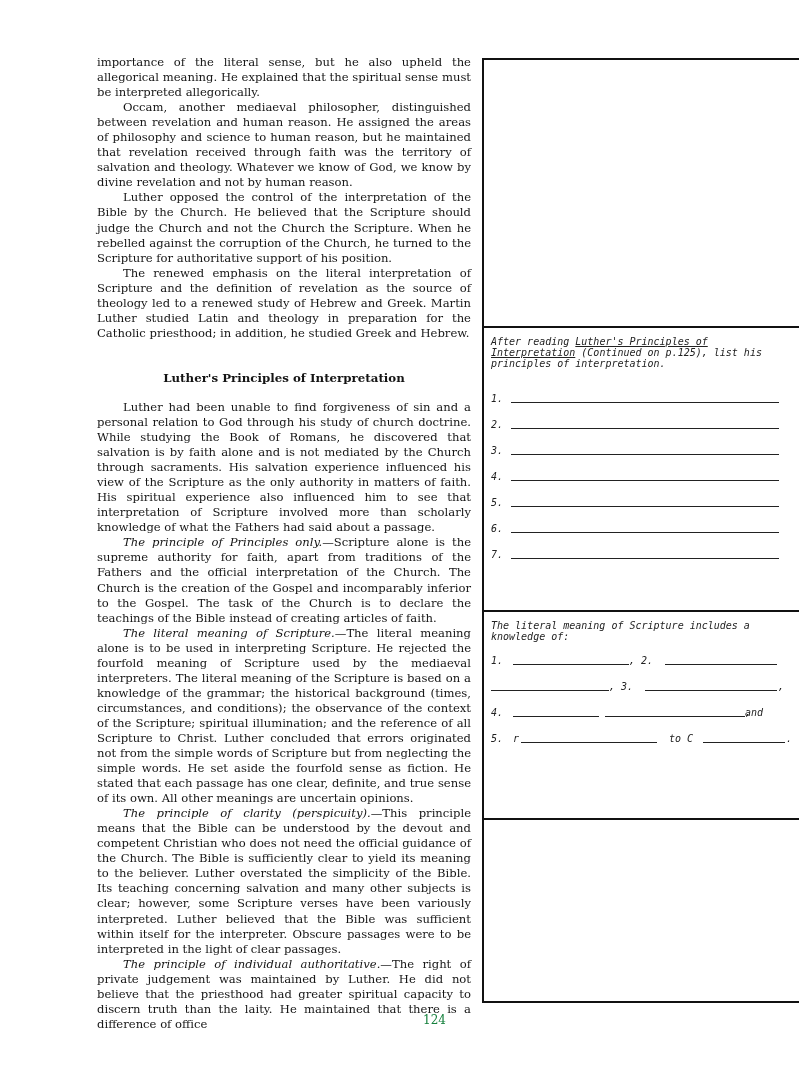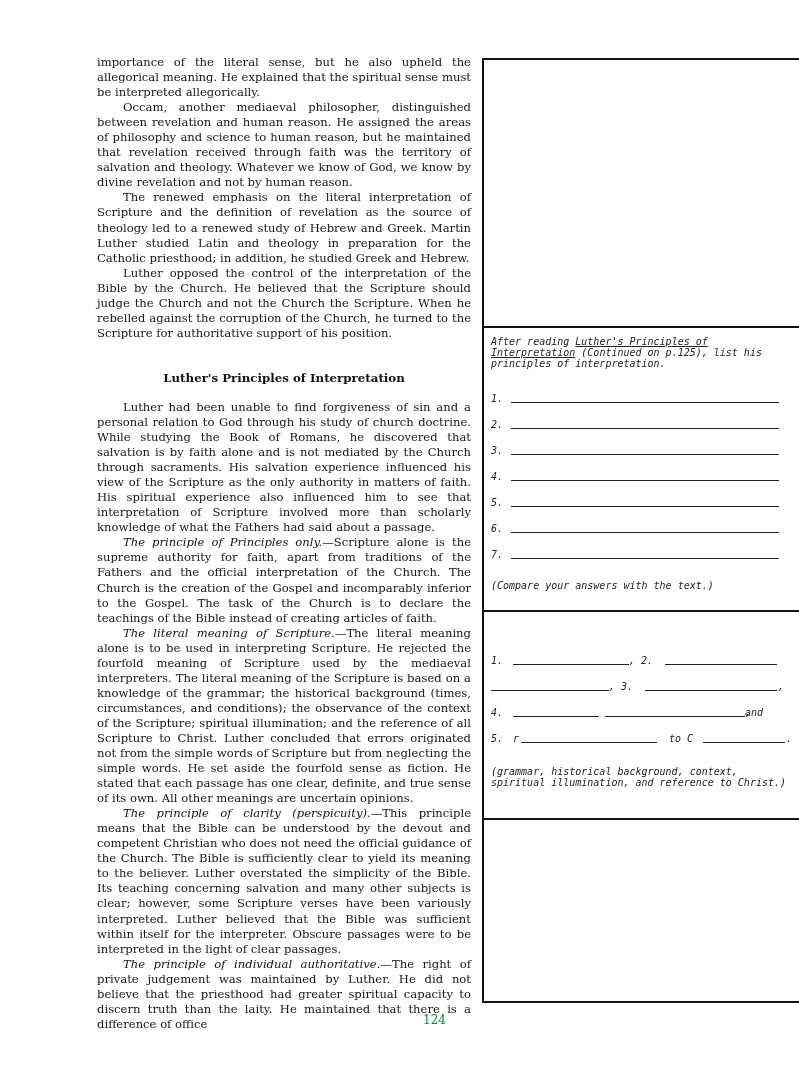--- a/index.html
+++ b/index.html
@@ -54,22 +54,22 @@
     }
   </style>
 </head>
 <body>
 
 <div class="page">
 
   <div class="col-left">
     <p class="first">importance of the literal sense, but he also upheld the allegorical meaning. He explained that the spiritual sense must be interpreted allegorically.</p>
     <p>Occam, another mediaeval philosopher, distinguished between revelation and human reason. He assigned the areas of philosophy and science to human reason, but he maintained that revelation received through faith was the territory of salvation and theology. Whatever we know of God, we know by divine revelation and not by human reason.</p>
+    <p>Luther opposed the control of the interpretation of the Bible by the Church. He believed that the Scripture should judge the Church and not the Church the Scripture. When he rebelled against the corruption of the Church, he turned to the Scripture for authoritative support of his position.</p>
     <p>The renewed emphasis on the literal interpretation of Scripture and the definition of revelation as the source of theology led to a renewed study of Hebrew and Greek. Martin Luther studied Latin and theology in preparation for the Catholic priesthood; in addition, he studied Greek and Hebrew.</p>
-    <p>Luther opposed the control of the interpretation of the Bible by the Church. He believed that the Scripture should judge the Church and not the Church the Scripture. When he rebelled against the corruption of the Church, he turned to the Scripture for authoritative support of his position.</p>
 
     <p class="heading">Luther's Principles of Interpretation</p>
 
     <p>
       <span class="lead"></span><span>Luther had been unable to find forgiveness of sin and a personal relation to God through his study of church doctrine. While studying the Book of Romans, he discovered that salvation is by faith alone and is not mediated by the Church through sacraments. His salvation experience influenced his view of the Scripture as the only authority in matters of faith. His spiritual experience also influenced him to see that interpretation of Scripture involved more than scholarly knowledge of what the Fathers had said about a passage.</span>
     </p>
     <p>
       <span class="lead">The principle of Principles only.</span><span>—Scripture alone is the supreme authority for faith, apart from traditions of the Fathers and the official interpretation of the Church. The Church is the creation of the Gospel and incomparably inferior to the Gospel. The task of the Church is to declare the teachings of the Bible instead of creating articles of faith.</span>
     </p>
     <p>
@@ -114,24 +114,24 @@
       </div>
       <div class="blank-row" style="top:192px">
         <span class="num">6.</span>
         <span class="line"></span>
       </div>
       <div class="blank-row" style="top:218px">
         <span class="num">7.</span>
         <span class="line"></span>
       </div>
 
-      <div class="note" style="top:252px">(Compare your answers with the text.)</div>
     </div>
 
     <div class="box b3 mono">
+      <div class="prompt">The literal meaning of Scripture includes a knowledge of:</div>
 
       <div class="fill-row" style="top:40px">
         <span style="left:0">1.</span>
         <span class="ln" style="left:22px;width:116px"></span>
         <span style="left:138px">,</span>
         <span style="left:150px">2.</span>
         <span class="ln" style="left:174px;width:112px"></span>
       </div>
 
       <div class="fill-row" style="top:66px">
@@ -152,20 +152,19 @@
 
       <div class="fill-row" style="top:118px">
         <span style="left:0">5.</span>
         <span style="left:22px">r</span>
         <span class="ln" style="left:30px;width:136px"></span>
         <span style="left:178px">to C</span>
         <span class="ln" style="left:212px;width:82px"></span>
         <span style="left:295px">.</span>
       </div>
 
-      <div class="note" style="top:154px">(grammar, historical background, context, spiritual illumination, and reference to Christ.)</div>
     </div>
 
     <div class="box b4"></div>
   </div>
 
   <div class="page-number">124</div>
 </div>
 
 </body></html>

